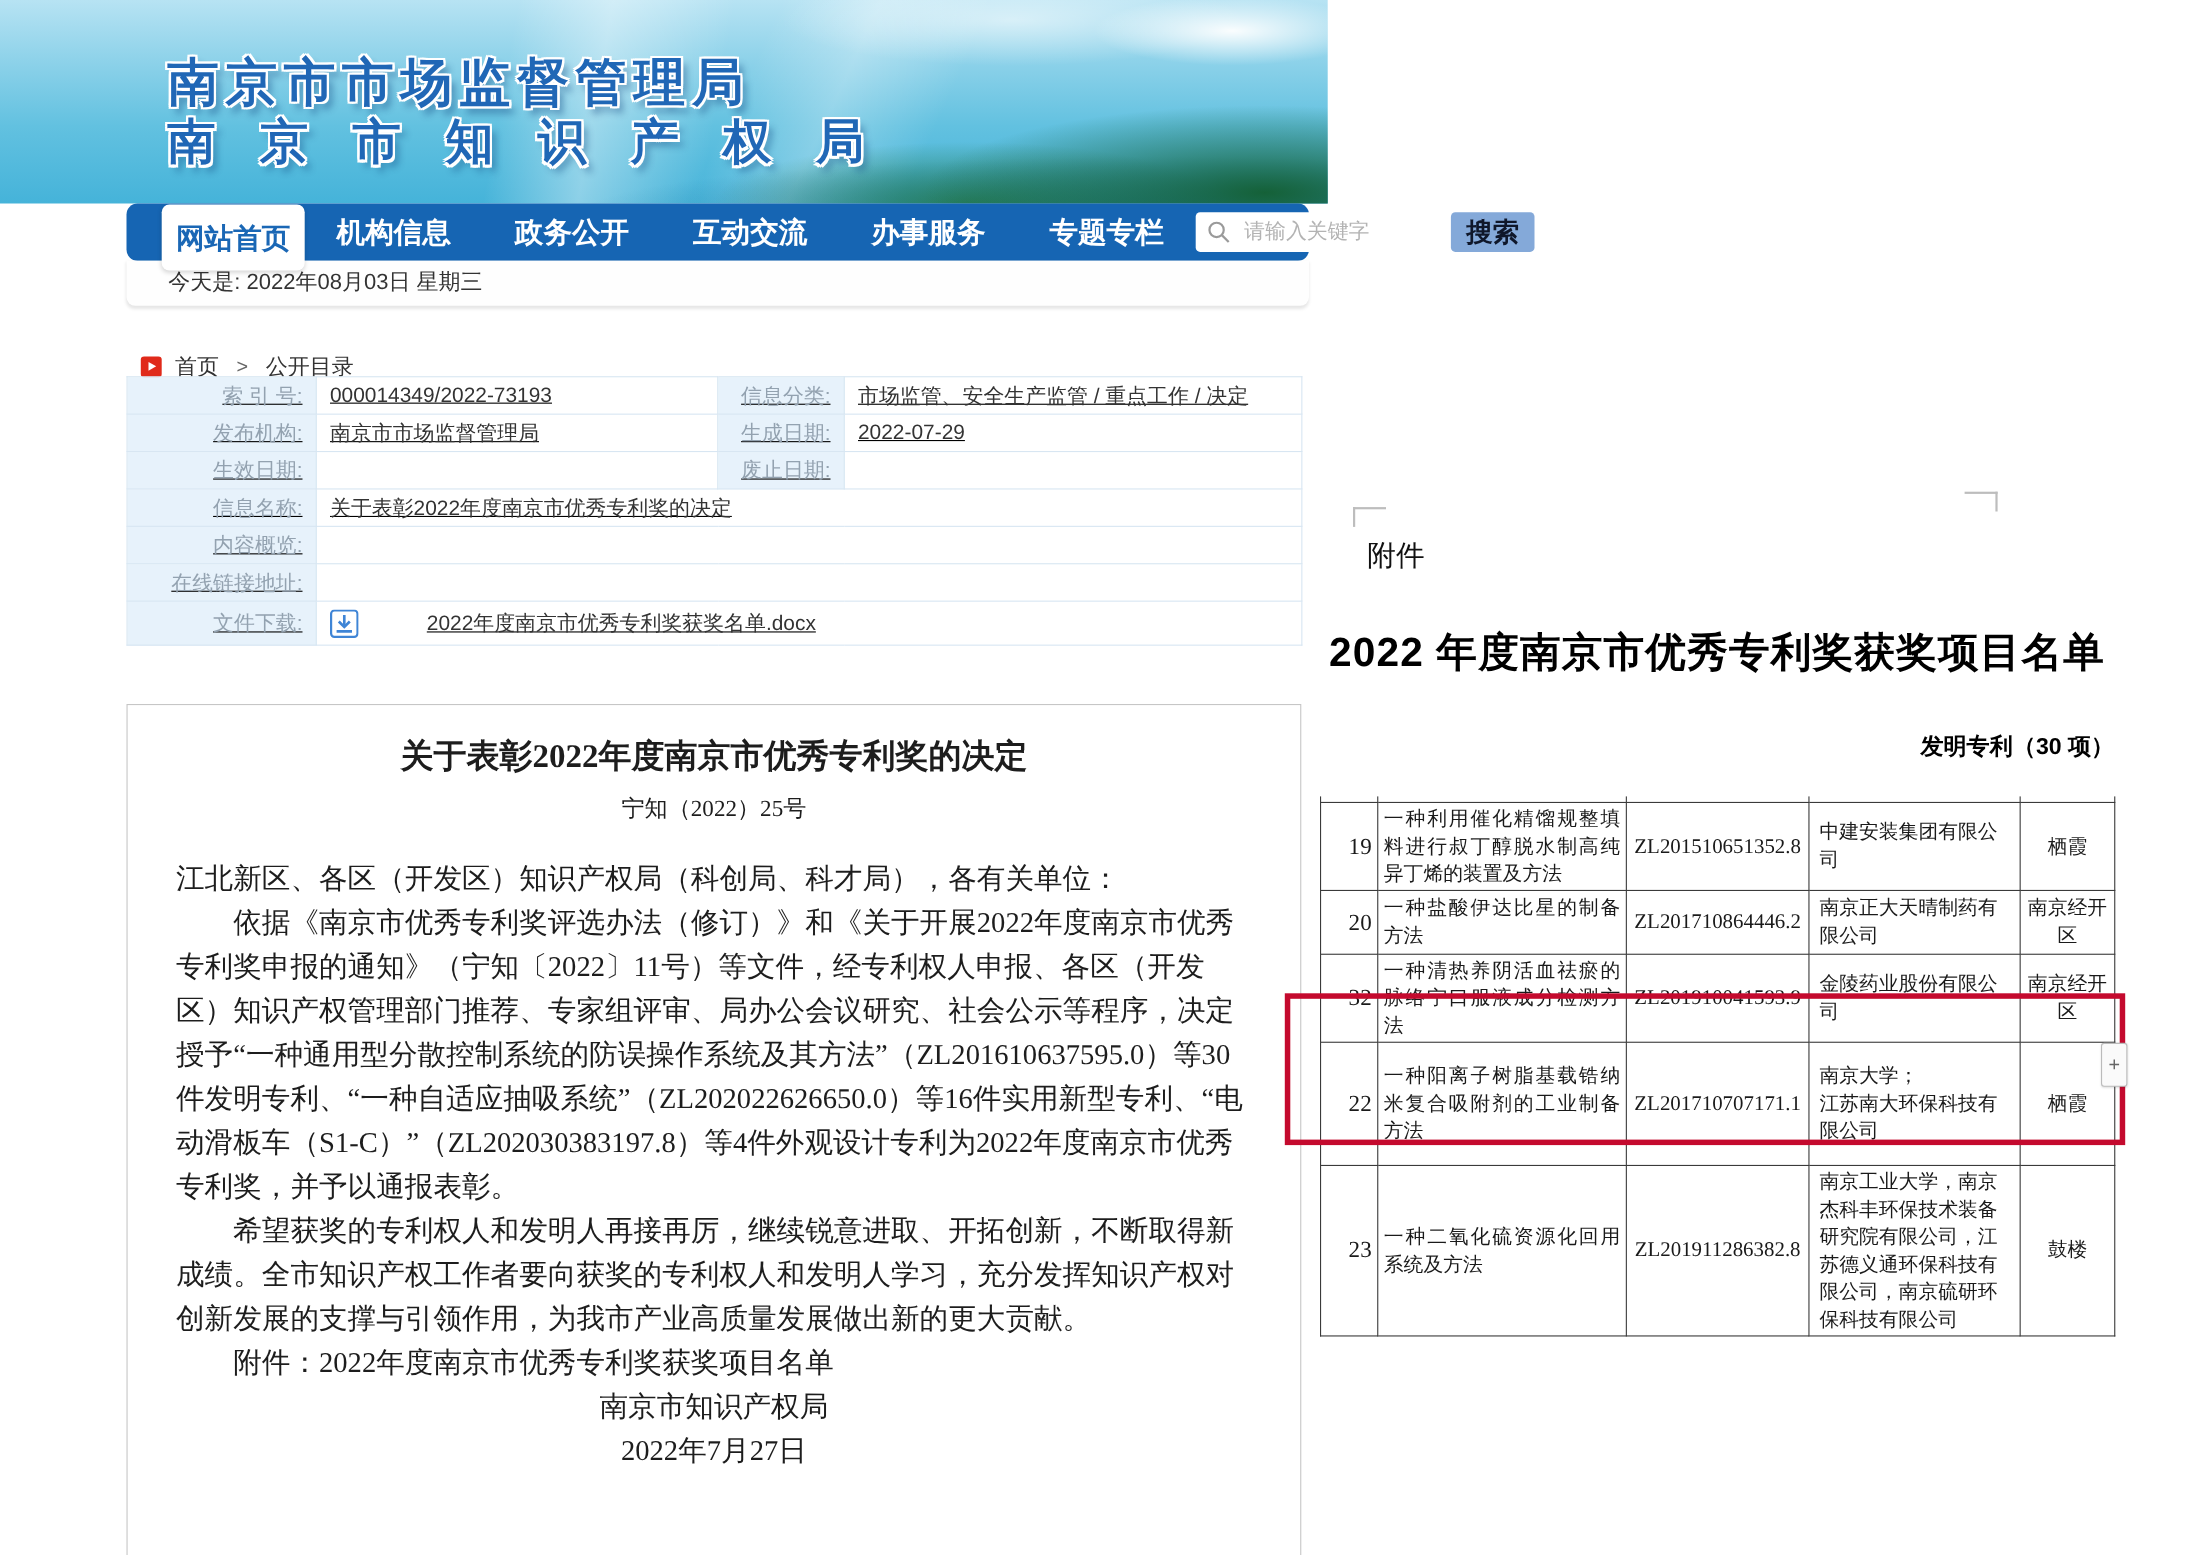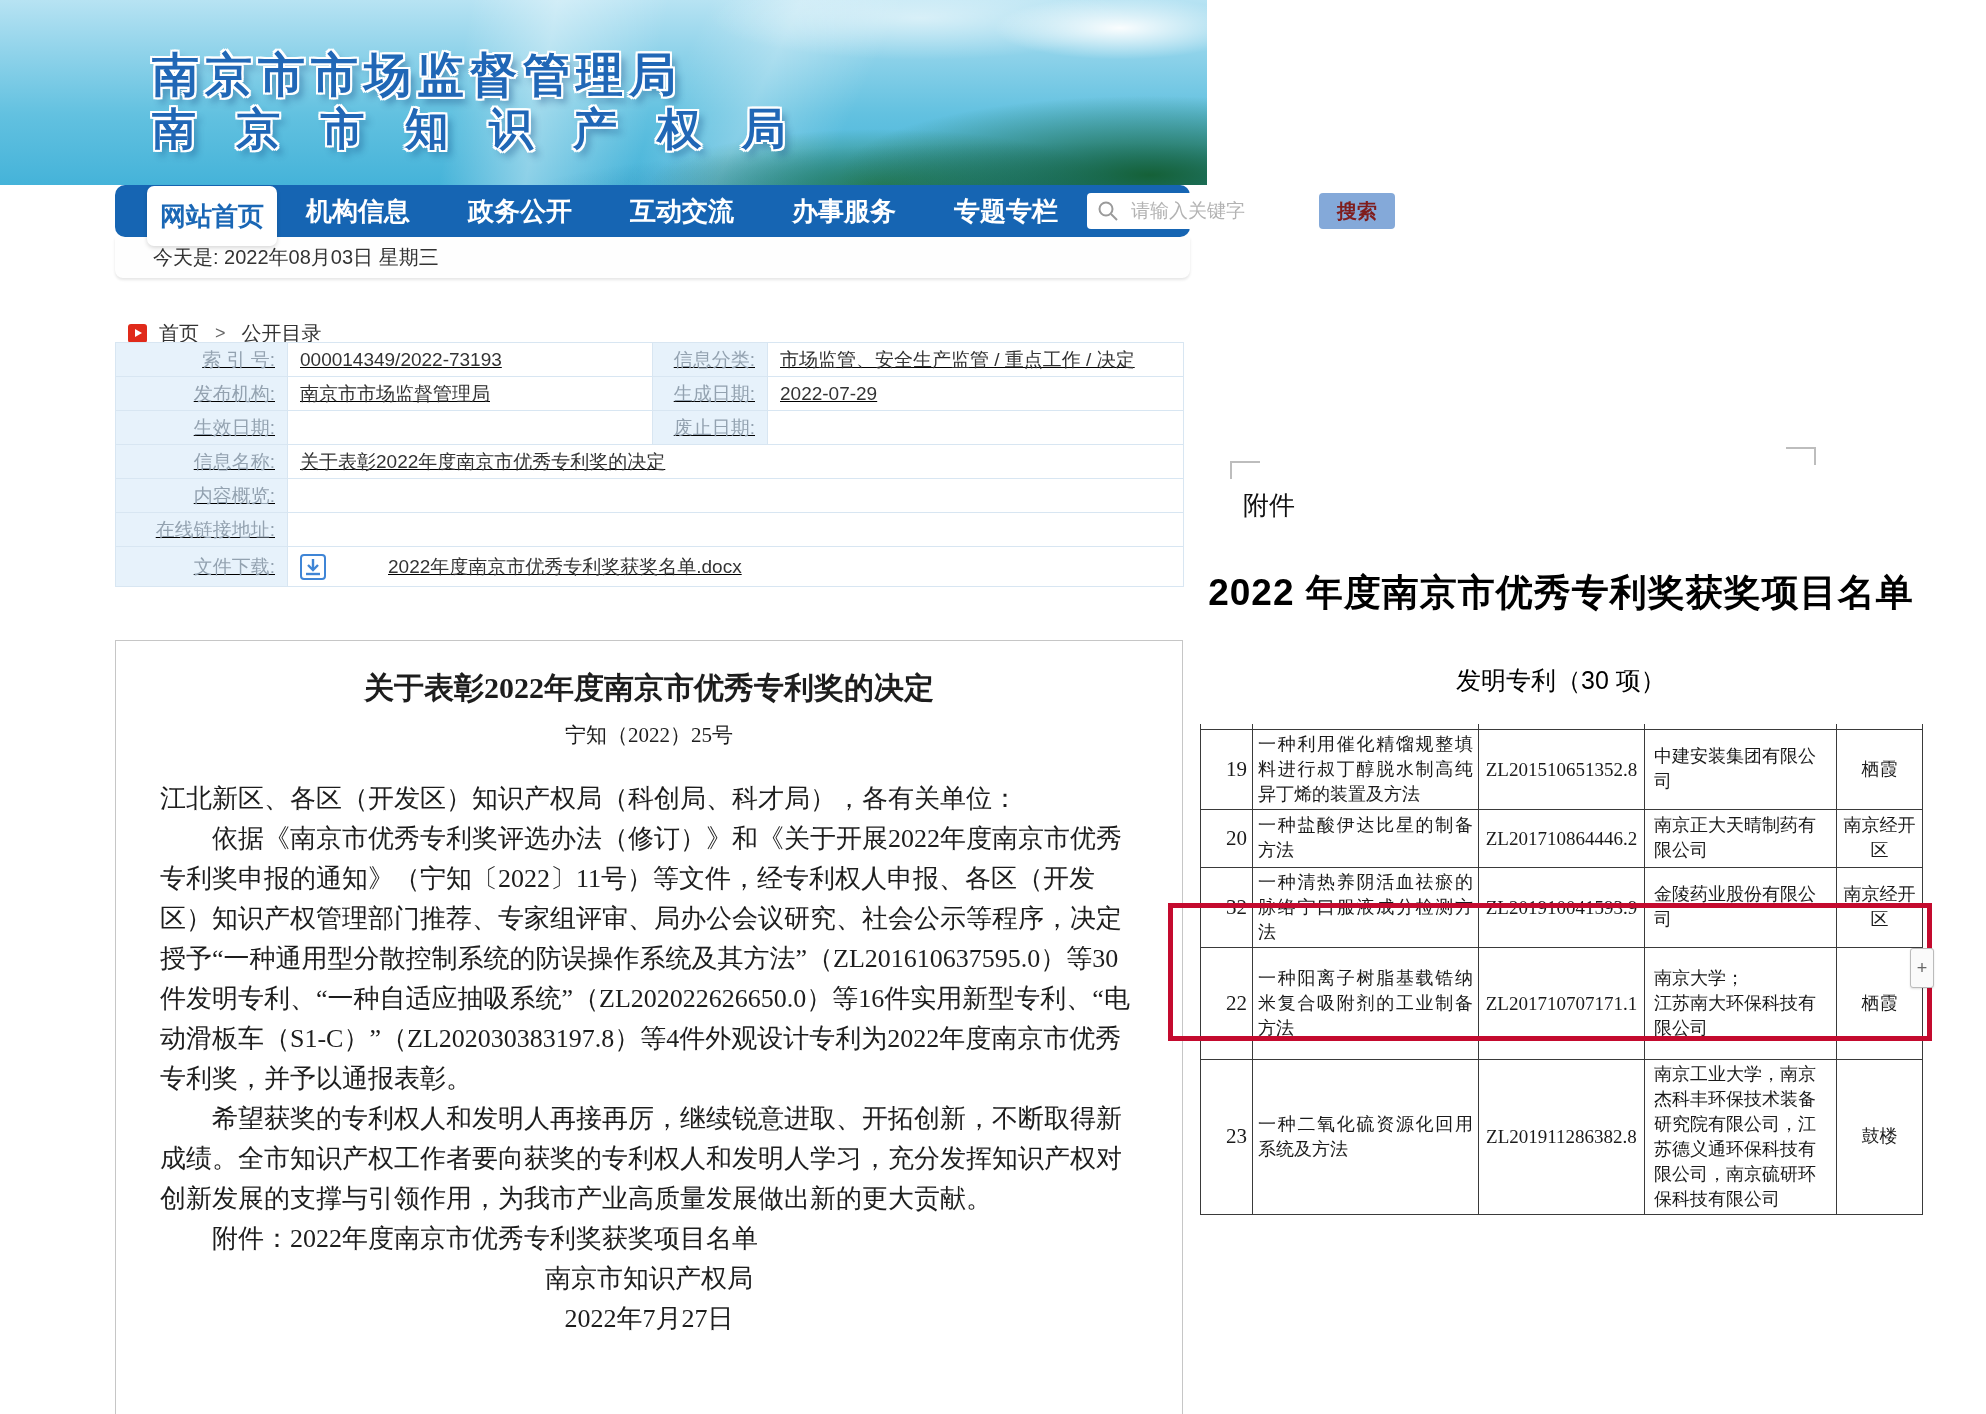--- a/index.html
+++ b/index.html
@@ -29,22 +29,22 @@
        border-radius:10px;display:flex;align-items:center;}
   .nav-tab{color:#fff;font-size:26px;font-weight:bold;padding:0 29px;line-height:52px;cursor:pointer;white-space:nowrap;}
   .nav-tab.active{background:#fff;color:#1a67b5;border-radius:7px;line-height:60px;height:60px;
        margin-left:32px;padding:0 13px;position:relative;top:5px;z-index:3;box-shadow:0 2px 4px rgba(0,0,0,.15);}
   .search-wrap{margin-left:auto;display:flex;align-items:center;}
   .search-box{position:relative;width:222px;height:36px;background:#fff;border-radius:4px;}
   .search-box input{position:absolute;left:0;top:0;width:100%;height:100%;border:none;outline:none;
        border-radius:4px;padding:0 8px 0 44px;box-sizing:border-box;font-size:19px;color:#404040;background:transparent;}
   .search-box input::placeholder{color:#b3b3b3;}
   .search-icon{position:absolute;left:10px;top:7px;width:22px;height:22px;}
-  .search-btn{width:76px;height:36px;margin:0 12px 0 10px;background:#84a9d9;color:#7f1d1d;border:none;
-       border-radius:4px;font-size:20px;font-weight:bold;font-family:inherit;cursor:pointer;}
+  .search-btn{width:76px;height:36px;margin:0 12px 0 10px;background:#84a9d9;color:#0f172a;border:none;
+       border-radius:4px;font-size:24px;font-weight:bold;font-family:inherit;cursor:pointer;}
 
   
   .date-bar{position:absolute;left:115px;top:237px;width:1075px;height:41px;background:#fefefe;
        border-radius:0 0 8px 8px;box-shadow:0 2px 3px rgba(0,0,0,.10);line-height:41px;
        padding-left:38px;box-sizing:border-box;font-size:20px;color:#333;}
 
   
   .breadcrumb{position:absolute;left:128px;top:320px;display:flex;align-items:center;font-size:20px;color:#333;}
   .bc-icon{width:19px;height:19px;background:#e02a1a;border-radius:3px;margin-right:12px;position:relative;}
   .bc-icon::after{content:"";position:absolute;left:7px;top:5px;border-left:7px solid #fff;
@@ -73,22 +73,22 @@
   .doc-sign{margin-top:56px;margin-left:240px;text-align:center;}
   .doc-date{margin-top:14px;margin-left:240px;text-align:center;}
 
   
   .mark{position:absolute;width:28px;height:16px;}
   .mark-tl{left:1230px;top:461px;border-top:2px solid #bdbdbd;border-left:2px solid #bdbdbd;}
   .mark-tr{left:1786px;top:447px;border-top:2px solid #bdbdbd;border-right:2px solid #bdbdbd;}
   .att-label{position:absolute;left:1243px;top:488px;font-size:26px;color:#111;}
   .att-title{position:absolute;left:1200px;top:568px;width:722px;text-align:center;
        font-size:37px;font-weight:bold;color:#000;letter-spacing:1px;}
-  .att-sub{position:absolute;left:1200px;top:664px;width:722px;text-align:center;
-       font-size:25px;font-weight:normal;color:#000;}
+  .att-sub{position:absolute;left:1200px;top:664px;width:722px;text-align:right;
+       font-size:21px;font-weight:bold;color:#000;}
 
   .att-table{position:absolute;left:1200px;top:724px;width:722px;border-collapse:collapse;table-layout:fixed;
        font-family:"Liberation Serif","DejaVu Serif",serif;font-size:18px;color:#1a1a1a;}
   .att-table td{border:1px solid #3a3a3a;vertical-align:middle;padding:2px 5px;box-sizing:border-box;line-height:25px;}
   .att-table tr.stub td{border-top:none;height:5px;padding:0;}
   .c-no{text-align:right;font-size:21px;}
   .c-title{text-align:justify;}
   .c-pat{text-align:center;font-size:19px;white-space:nowrap;padding:2px 3px !important;}
   .c-owner{text-align:left;white-space:pre-line;padding:2px 9px !important;}
   .c-dist{text-align:center;padding:2px 3px !important;}

